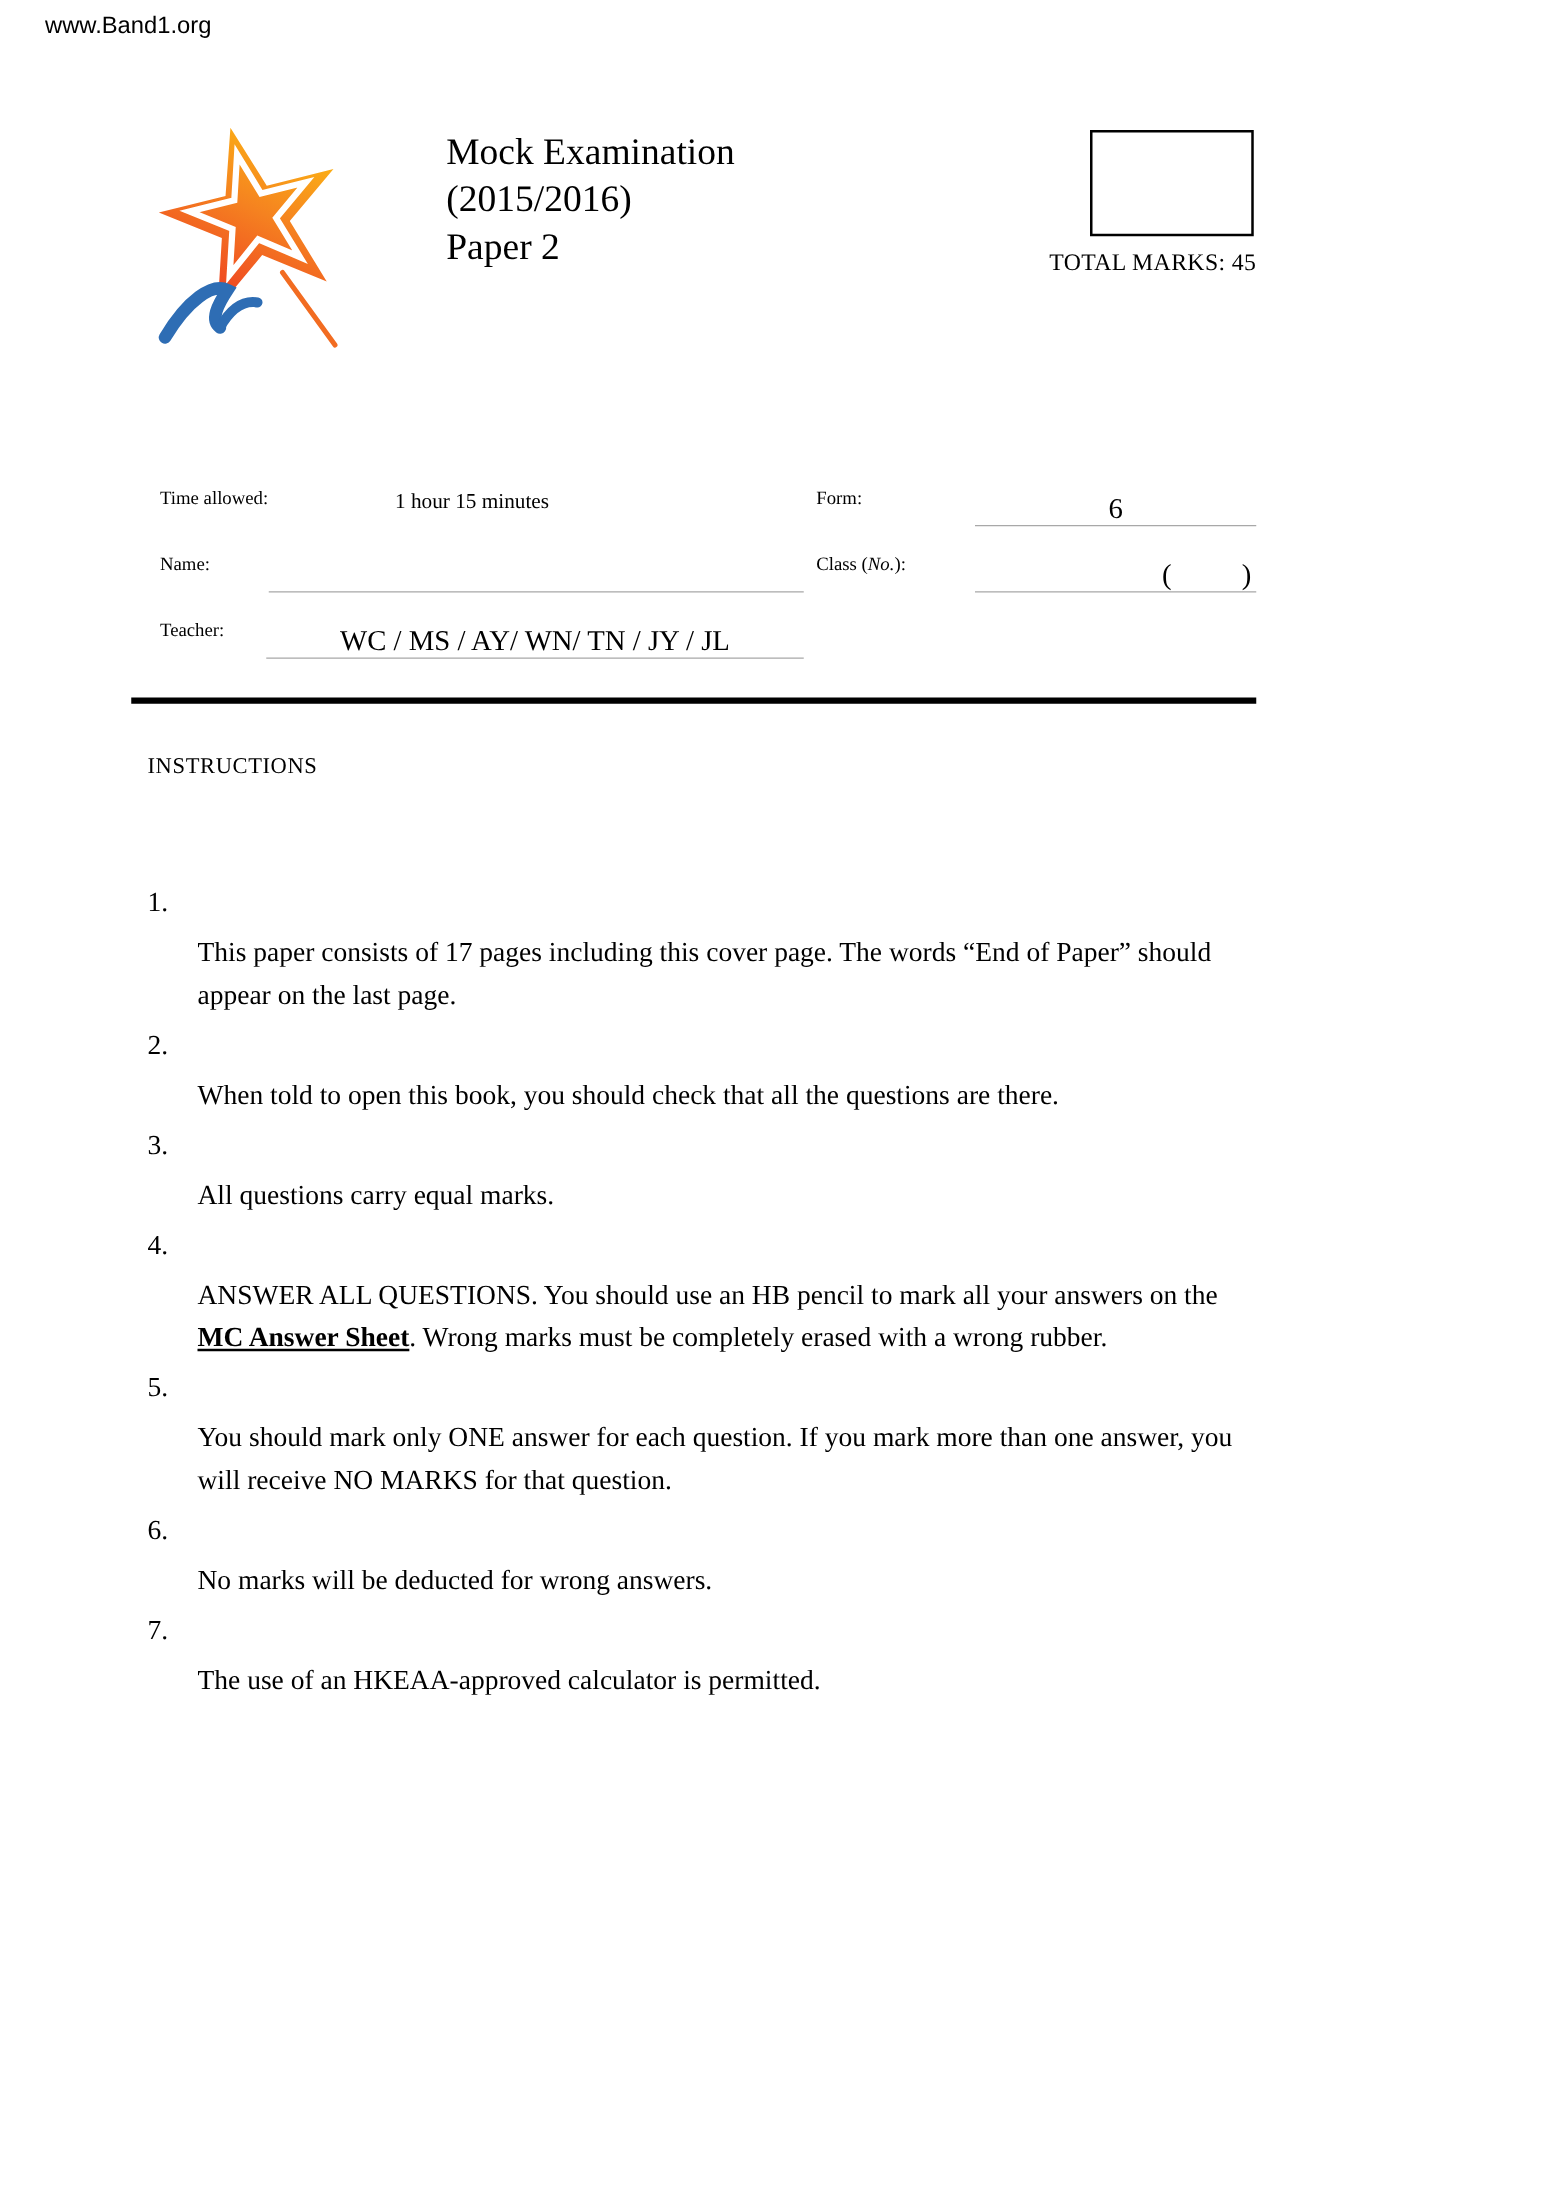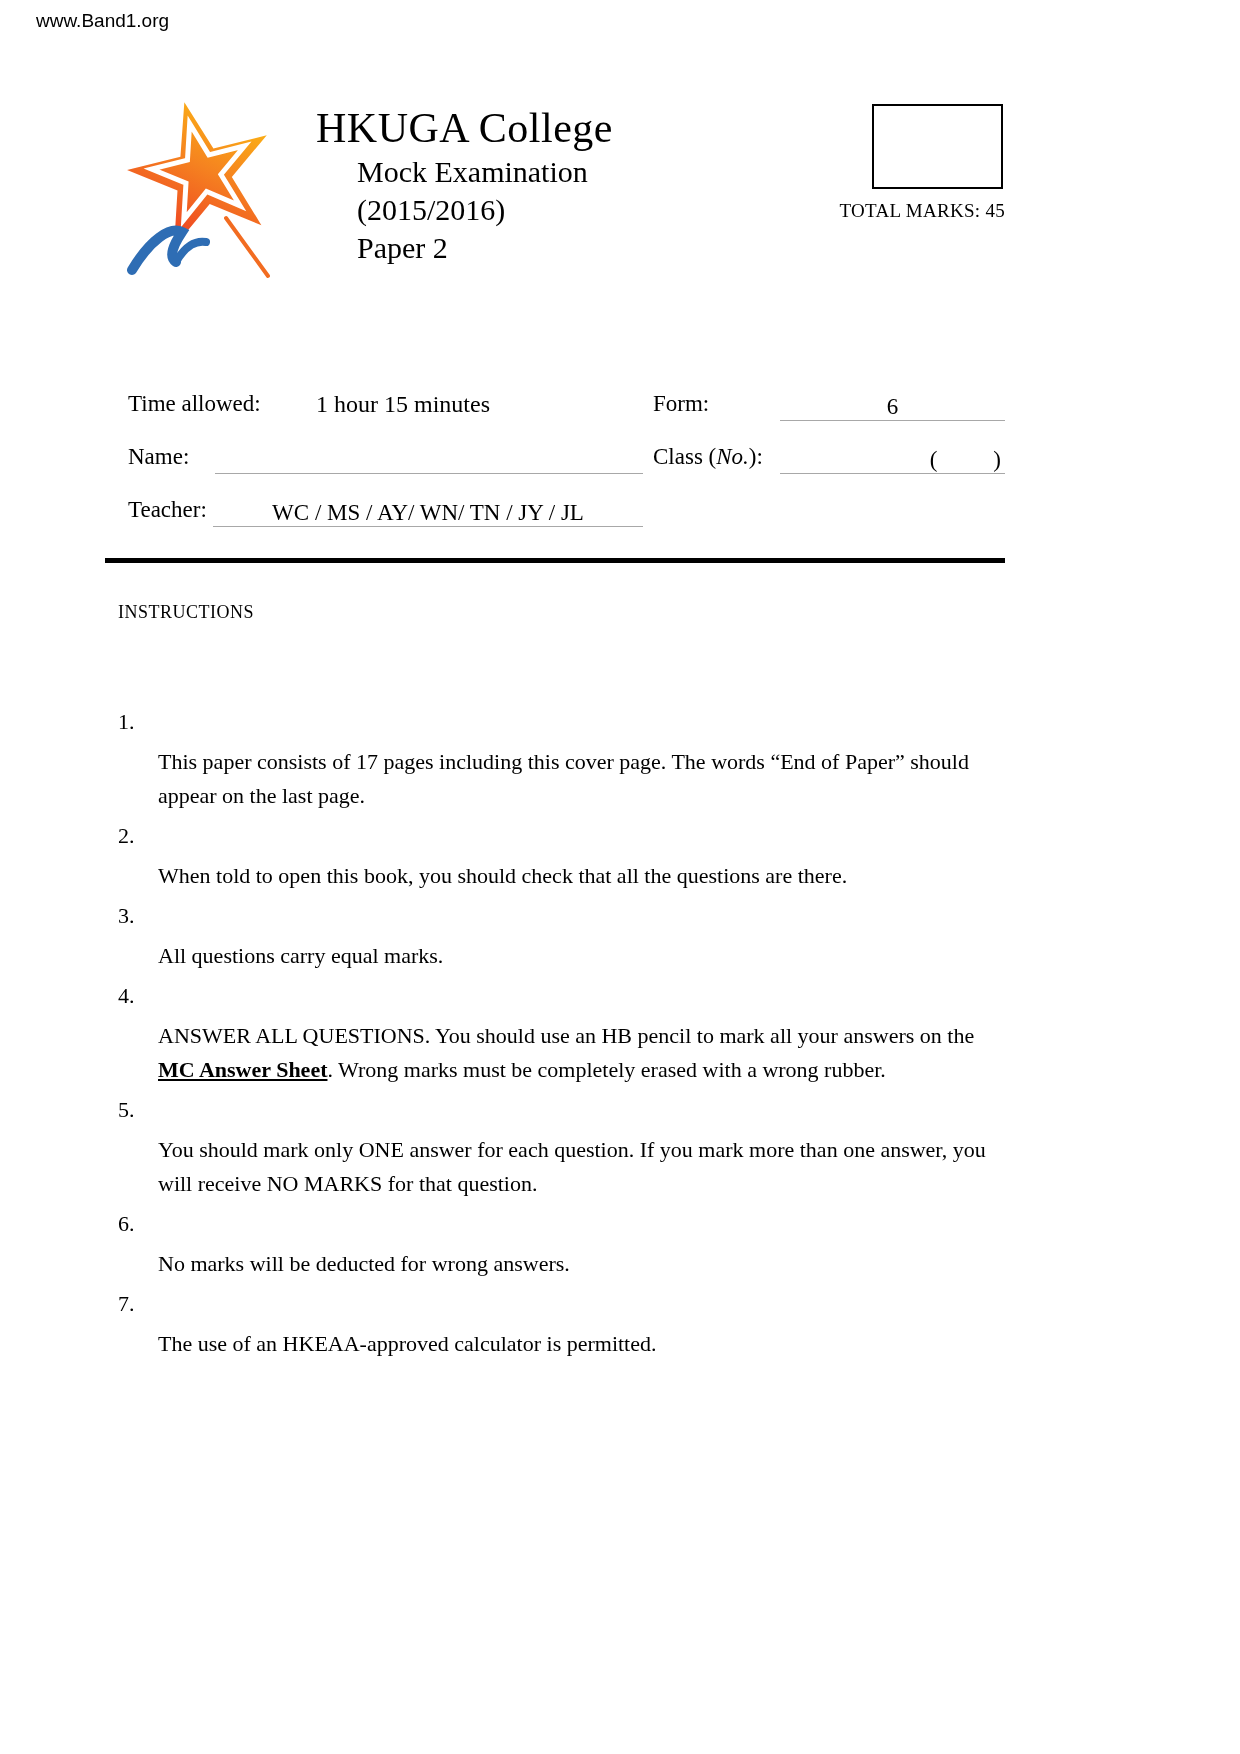--- a/index.html
+++ b/index.html
@@ -22,22 +22,22 @@
   .title-line { font-size: 30px; line-height: 38px; margin-left: 41px; }
   .marks-box {
     position: absolute; left: 872px; top: 104px;
     width: 131px; height: 85px;
     border: 2px solid #000; background: #fff;
   }
   .total-marks {
     position: absolute; left: 813px; top: 200px; width: 192px;
     font-size: 19px; text-align: right; letter-spacing: 0.3px;
   }
-  .field-label { position: absolute; font-size: 23px; white-space: nowrap; }
-  .field-value { position: absolute; font-size: 24px; white-space: nowrap; text-align: right; }
+  .field-label { position: absolute; font-size: 15px; white-space: nowrap; }
+  .field-value { position: absolute; font-size: 17px; white-space: nowrap; text-align: right; }
   .blank {
     position: absolute; height: 33px;
     border-bottom: 1.5px solid #a8a8a8;
     font-size: 23px;
     display: flex; align-items: flex-end;
   }
   .blank.center { justify-content: center; }
   .blank.paren { justify-content: flex-end; gap: 56px; padding-right: 4px; }
   .italic { font-style: italic; }
   .divider {
@@ -74,21 +74,20 @@
       <polygon points="80,2 97,54 152,54 108,86 125,140 80,107 35,140 52,86 8,54 63,54" fill="url(#starGrad)"></polygon>
       <polygon points="80,24 91,59 128,59 98,81 109,116 80,94 51,116 62,81 32,59 69,59" fill="none" stroke="#ffffff" stroke-width="5"></polygon>
     </g>
     <path d="M104,120 L146,178" stroke="#f26c21" stroke-width="4" stroke-linecap="round"></path>
     <path d="M10,172 C28,142 48,128 60,134 C52,146 46,158 54,164" fill="none" stroke="#2e6db4" stroke-width="10" stroke-linecap="round"></path>
     <path d="M54,164 C62,150 72,142 84,144" fill="none" stroke="#2e6db4" stroke-width="8" stroke-linecap="round"></path>
   </svg>
 </div>
 
 <div class="titleblock">
-  <div class="school-title">HKUGA College</div>
   <div class="title-line">Mock Examination</div>
   <div class="title-line">(2015/2016)</div>
   <div class="title-line">Paper 2</div>
 </div>
 
 <div class="marks-box"></div>
 <div class="total-marks">TOTAL MARKS: 45</div>
 
 <div class="field-label" style="left:128px; top:391px;">Time allowed:</div>
 <div class="field-value" style="left:316px; top:391px;">1 hour 15 minutes</div>

